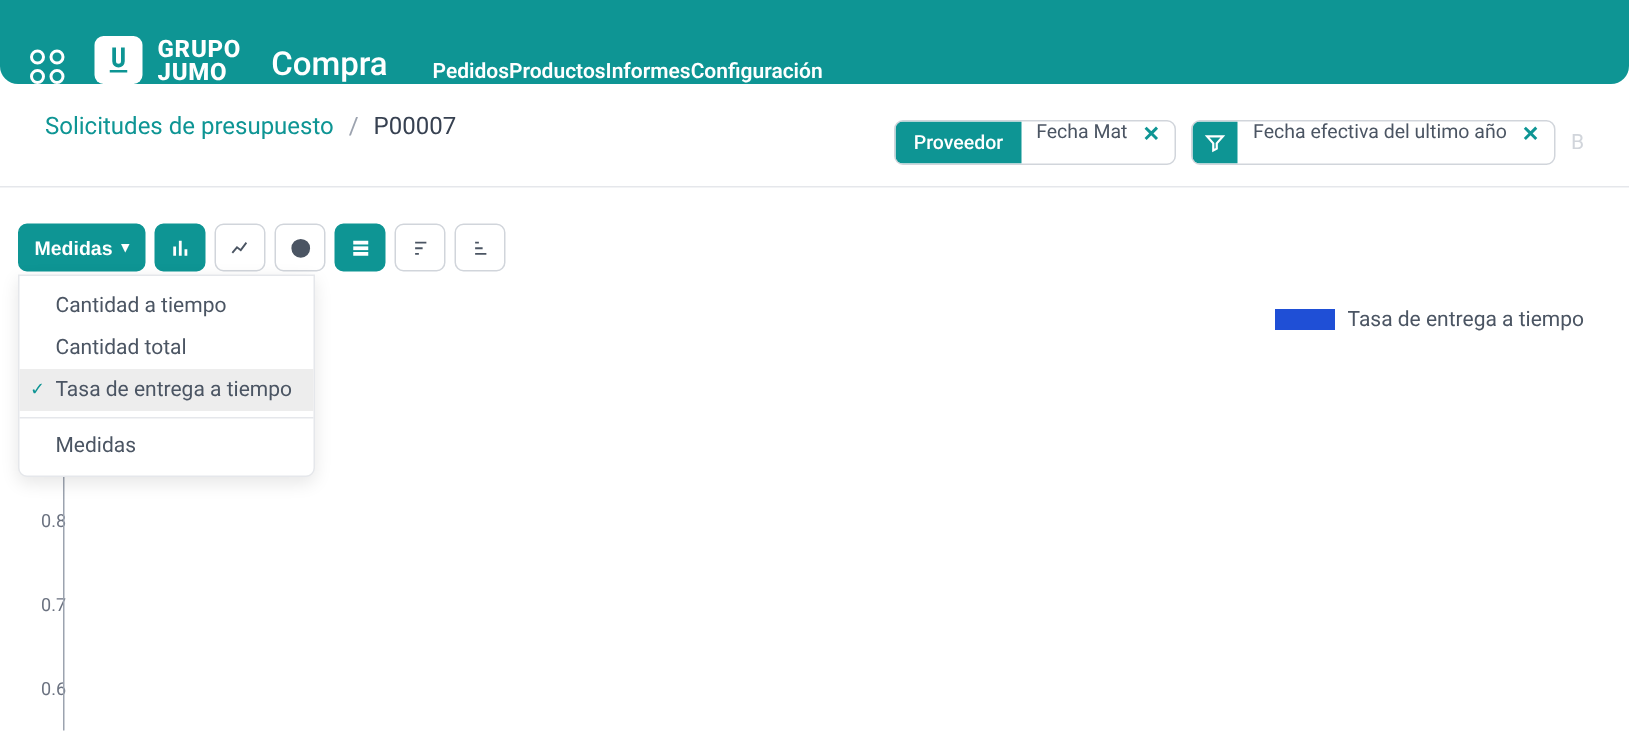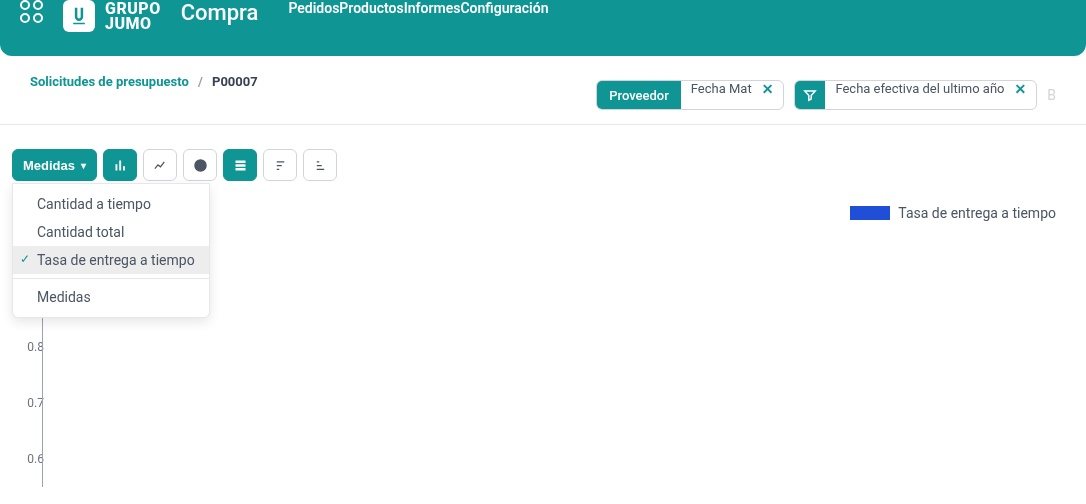--- a/index.html
+++ b/index.html
@@ -1,31 +1,31 @@
 <!DOCTYPE html>
 <html><head>
   <meta charset="utf-8">
   <style>
     * { margin: 0; padding: 0; box-sizing: border-box; }
     body { font-family: -apple-system, BlinkMacSystemFont, "Segoe UI", Roboto, sans-serif; background: #fff; color: #374151; width: 1086px; overflow: hidden; }
     
-    .navbar { background: #0e9594; height: 56px; display: flex; align-items: flex-start; padding: 0 20px; border-radius: 0 0 12px 12px; }
+    .navbar { background: #0e9594; height: 56px; display: flex; align-items: flex-end; padding: 0 20px; border-radius: 0 0 12px 12px; }
     .apps-icon { display: grid; grid-template-columns: repeat(2, 1fr); gap: 3px; margin-right: 20px; cursor: pointer; }
     .apps-icon span { width: 10px; height: 10px; border: 2px solid #fff; border-radius: 50%; }
     .logo { display: flex; align-items: center; margin-right: 20px; }
     .logo-badge { width: 32px; height: 32px; background: #fff; border-radius: 6px; display: flex; align-items: center; justify-content: center; margin-right: 10px; }
     .logo-badge svg { width: 20px; height: 20px; }
     .logo-text { color: #fff; font-weight: 800; font-size: 16px; line-height: 0.95; letter-spacing: 0.5px; }
     .app-title { color: #fff; font-size: 22px; font-weight: 500; margin-right: 30px; }
     .nav-menu { display: flex; }
     .nav-menu a { color: #fff; font-size: 14px; font-weight: 600; text-decoration: none; cursor: pointer; }
     
     .subheader { display: flex; align-items: flex-start; justify-content: space-between; padding: 18px 30px 14px; border-bottom: 1px solid #e5e7eb; }
     .breadcrumb-area { }
-    .breadcrumb { font-size: 13px; font-weight: bold; }
+    .breadcrumb { font-size: 16px; }
     .breadcrumb a { color: #0e9594; text-decoration: none; cursor: pointer; }
     .breadcrumb .sep { color: #9ca3af; margin: 0 6px; }
     .breadcrumb .current { color: #374151; }
     .page-title { font-size: 16px; color: #4b5563; margin-top: 6px; }
     
     .filters { display: flex; gap: 10px; align-items: center; padding-top: 6px; }
     .filter-pill { display: flex; border: 1px solid #d1d5db; border-radius: 6px; overflow: hidden; height: 30px; background: #fff; }
     .pill-tag { background: #0e9594; color: #fff; font-size: 13px; padding: 0 12px; height: 100%; display: flex; align-items: center; font-weight: 500; }
     .pill-icon { background: #0e9594; color: #fff; width: 30px; height: 100%; display: flex; align-items: center; justify-content: center; }
     .pill-value { font-size: 13px; color: #4b5563; padding: 0 10px; }

